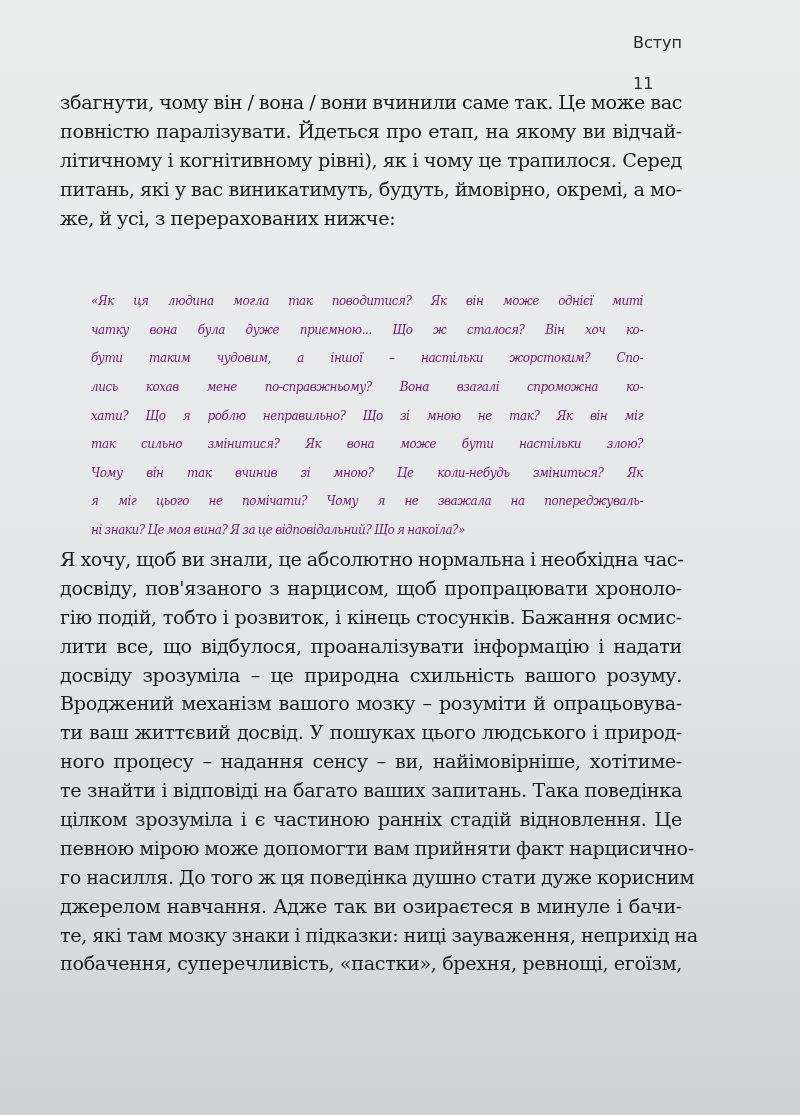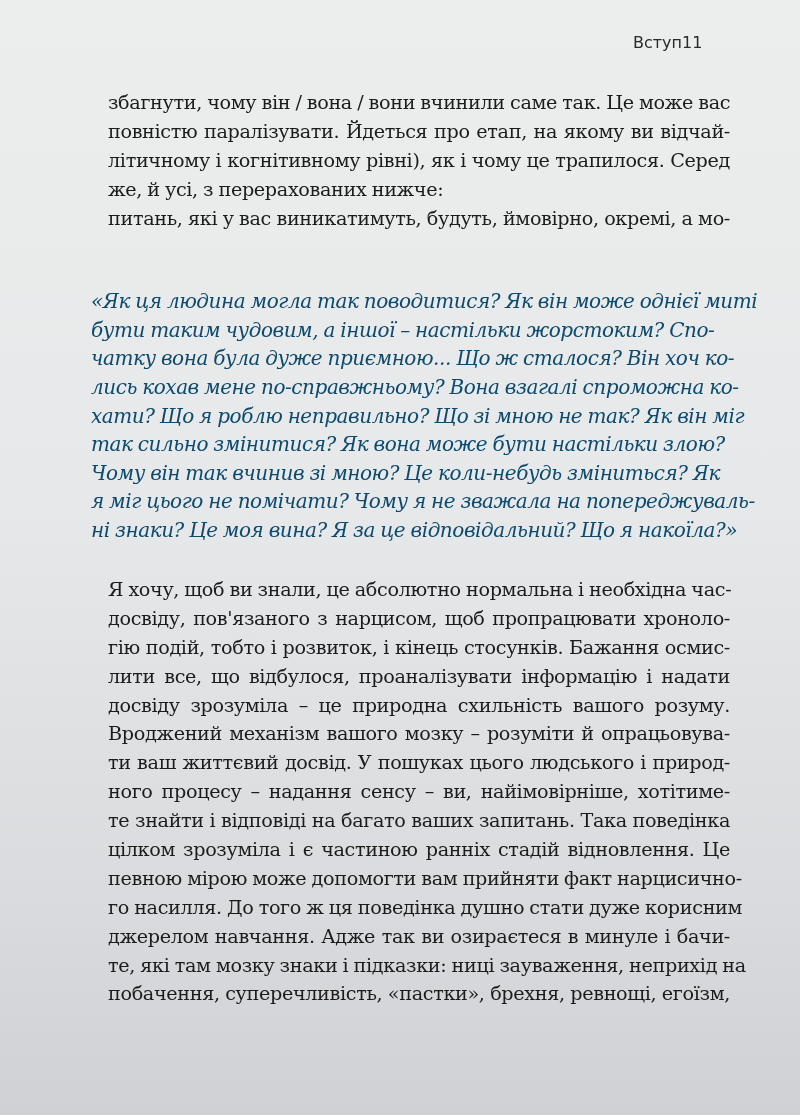--- a/index.html
+++ b/index.html
@@ -21,55 +21,56 @@
     }
     .running-head {
       position: absolute;
       top: 33px;
       left: 633px;
       font-family: "DejaVu Sans", sans-serif;
       font-size: 16px;
       color: #2a2a2a;
       white-space: nowrap;
       display: flex;
+      gap: 22px;
       align-items: baseline;
+      flex-direction: column;
     }
     .body-text {
       position: absolute;
       left: 60px;
       width: 622px;
       font-family: "DejaVu Serif", serif;
       font-size: 19.2px;
       color: #1c1c1c;
       letter-spacing: -0.35px;
       word-spacing: -0.5px;
-      margin-left: 48px;
     }
     .line {
       display: block;
       white-space: nowrap;
       height: 28.9px;
       line-height: 28.9px;
       text-align: justify;
       text-align-last: justify;
     }
     .line.last {
       text-align-last: left;
     }
     #para1 { top: 89px; }
-    #para2 { top: 576px; }
+    #para2 { top: 546px; }
     .quote {
       position: absolute;
       left: 91px;
       top: 287px;
       width: 552px;
       font-family: "DejaVu Serif", serif;
       font-style: italic;
-      font-size: 20px;
-      color: #0c4a6e;
+      font-size: 12px;
+      color: #701a75;
       letter-spacing: -0.45px;
       word-spacing: -0.6px;
     }
     .quote .line {
       height: 28.65px;
       line-height: 28.65px;
     }
   </style>
 </head>
 <body>
@@ -78,28 +79,28 @@
 
   <div class="running-head">
     <span>Вступ</span>
     <span>11</span>
   </div>
 
   <div class="body-text" id="para1">
     <span class="line">збагнути, чому він / вона / вони вчинили саме так. Це може вас</span>
     <span class="line">повністю паралізувати. Йдеться про етап, на якому ви відчай-</span>
     <span class="line">літичному і когнітивному рівні), як і чому це трапилося. Серед</span>
+    <span class="line">питань, які у вас виникатимуть, будуть, ймовірно, окремі, а мо-</span>
     <span class="line last">же, й усі, з перерахованих нижче:</span>
-    <span class="line">питань, які у вас виникатимуть, будуть, ймовірно, окремі, а мо-</span>
   </div>
 
   <div class="quote">
     <span class="line">«Як ця людина могла так поводитися? Як він може однієї миті</span>
+    <span class="line">чатку вона була дуже приємною... Що ж сталося? Він хоч ко-</span>
     <span class="line">бути таким чудовим, а іншої – настільки жорстоким? Спо-</span>
-    <span class="line">чатку вона була дуже приємною... Що ж сталося? Він хоч ко-</span>
     <span class="line">лись кохав мене по-справжньому? Вона взагалі спроможна ко-</span>
     <span class="line">хати? Що я роблю неправильно? Що зі мною не так? Як він міг</span>
     <span class="line">так сильно змінитися? Як вона може бути настільки злою?</span>
     <span class="line">Чому він так вчинив зі мною? Це коли-небудь зміниться? Як</span>
     <span class="line">я міг цього не помічати? Чому я не зважала на попереджуваль-</span>
     <span class="line last">ні знаки? Це моя вина? Я за це відповідальний? Що я накоїла?»</span>
   </div>
 
   <div class="body-text" id="para2">
     <span class="line">Я хочу, щоб ви знали, це абсолютно нормальна і необхідна час-</span>

